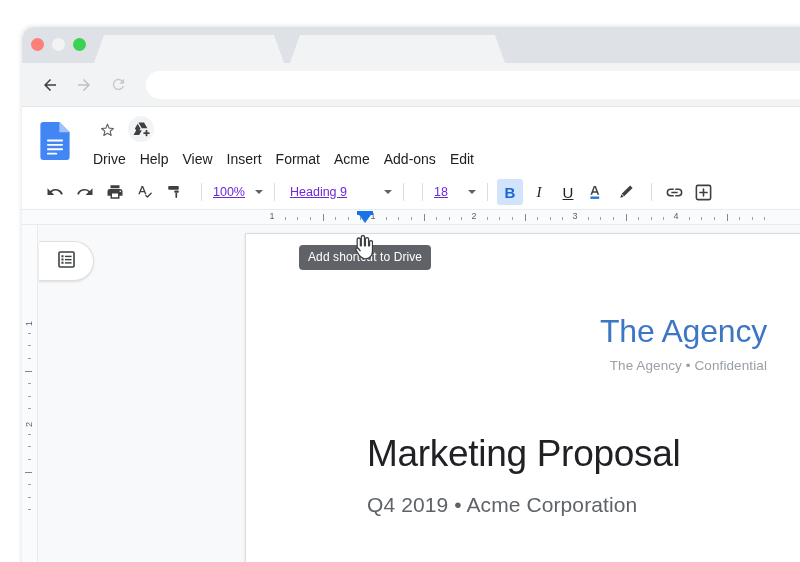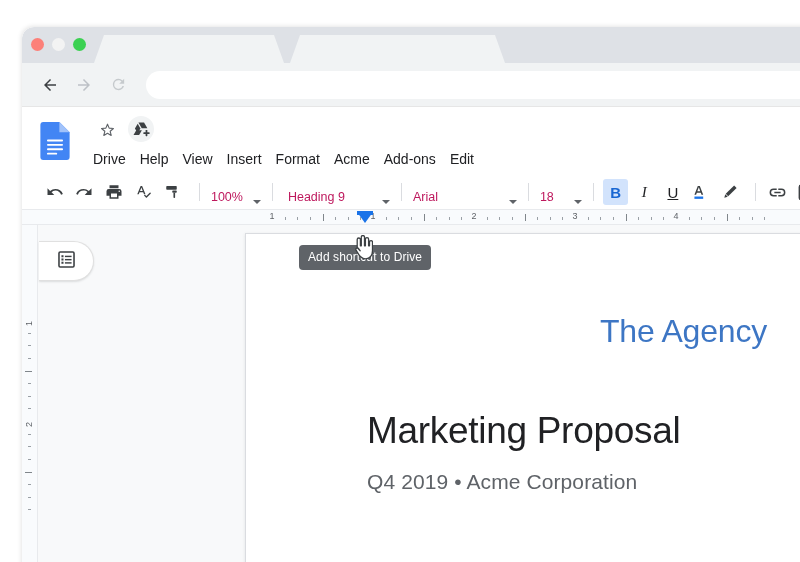--- a/index.html
+++ b/index.html
@@ -155,25 +155,26 @@
     width: 26px; height: 26px;
     display: flex; align-items: center; justify-content: center;
     margin-right: 4px;
     border-radius: 3px;
   }
   .tb-sep {
     width: 1px; height: 18px; background: #dadce0;
     margin: 0 9px;
   }
   .tb-combo {
-    display: flex; align-items: flex-end;
+    display: flex; align-items: center;
     height: 24px;
-    font-size: 12.5px; color: #be185d;
+    font-size: 12.5px; color: #6d28d9;
     padding: 0 2px;
     border-radius: 3px;
+    text-decoration: underline;
   }
   .tb-combo .combo-label { white-space: nowrap; }
   .caret {
     width: 0; height: 0;
     border-left: 4px solid transparent;
     border-right: 4px solid transparent;
     border-top: 4px solid #5f6368;
     margin-left: 8px;
   }
   #zoom-combo .combo-label { min-width: 34px; }
@@ -428,24 +429,20 @@
 
       <div class="tb-sep"></div>
 
       <div class="tb-combo" id="style-combo">
         <span class="combo-label">Heading 9</span>
         <span class="caret"></span>
       </div>
 
       <div class="tb-sep"></div>
 
-      <div class="tb-combo" id="font-combo">
-        <span class="combo-label">Arial</span>
-        <span class="caret"></span>
-      </div>
 
       <div class="tb-sep"></div>
 
       <div class="tb-combo" id="size-combo">
         <span class="combo-label">18</span>
         <span class="caret"></span>
       </div>
 
       <div class="tb-sep"></div>
 
@@ -558,20 +555,21 @@
             <rect x="10" y="7.2" width="8.4" height="1.8" fill="#3c4043"></rect>
             <rect x="10" y="11.3" width="8.4" height="1.8" fill="#3c4043"></rect>
             <rect x="10" y="15.4" width="8.4" height="1.8" fill="#3c4043"></rect>
           </svg>
         </span>
       </div>
 
       <div id="page">
         <div id="header-area">
           <div id="company-name">The Agency</div>
+          <div id="company-sub">The Agency • Confidential</div>
         </div>
         <div id="body-area">
           <div id="doc-heading">Marketing Proposal</div>
           <div id="doc-subheading">Q4 2019 • Acme Corporation</div>
         </div>
       </div>
     </div>
 
     <div id="tooltip">Add shortcut to Drive</div>
 

